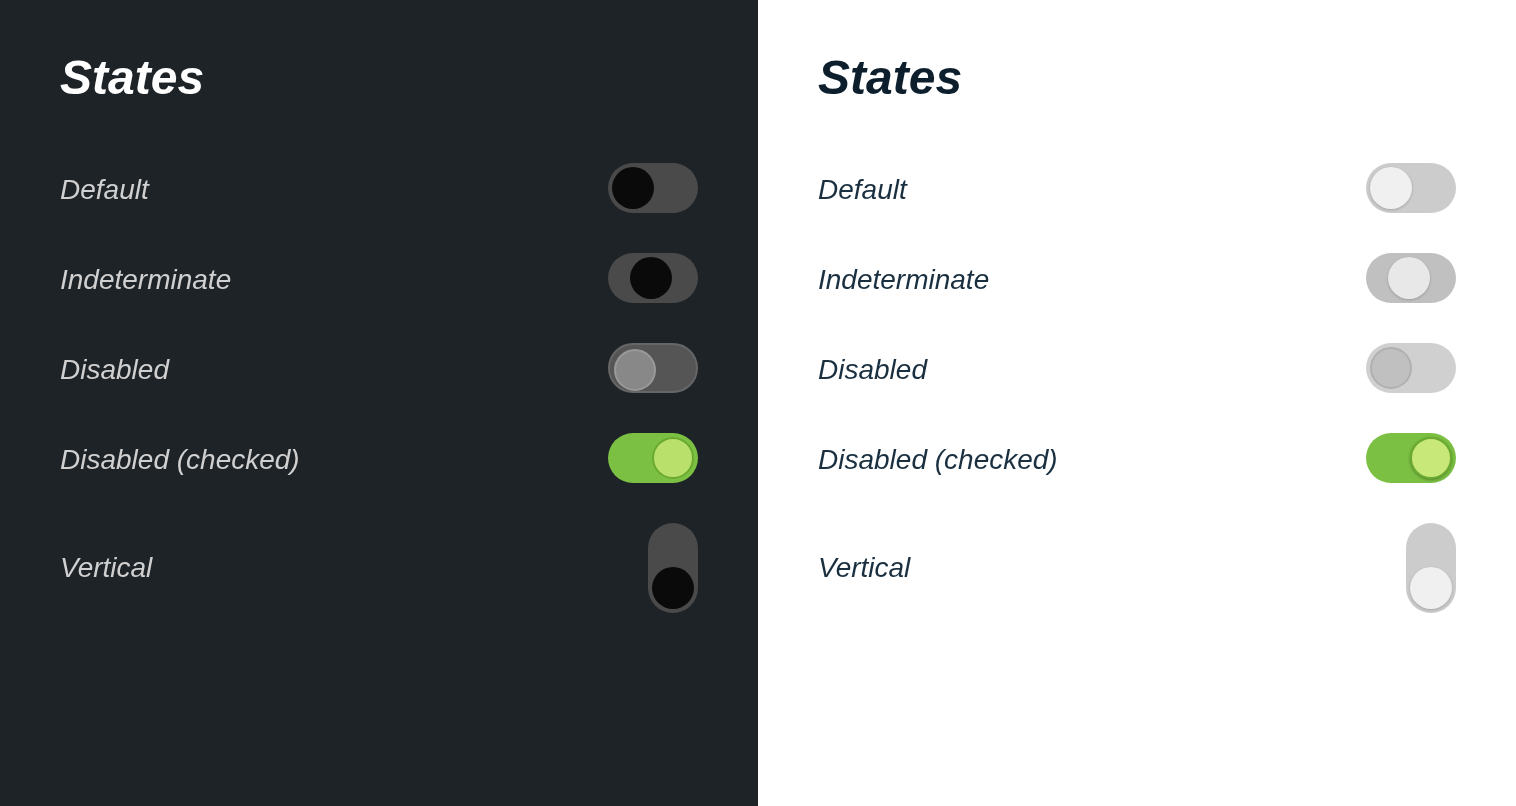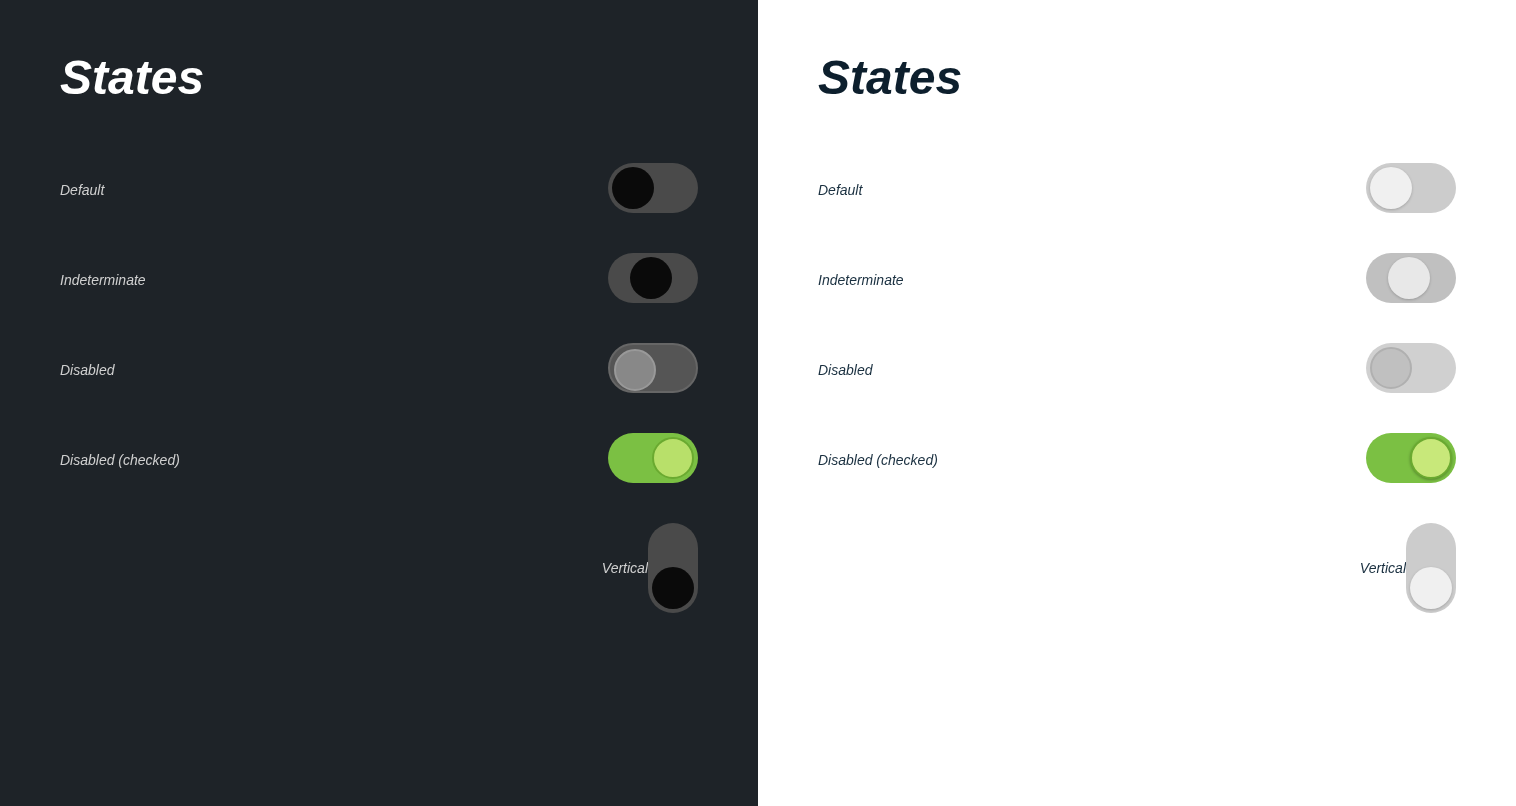--- a/index.html
+++ b/index.html
@@ -48,21 +48,21 @@
     }
 
     .state-row {
       display: flex;
       align-items: center;
       justify-content: space-between;
       padding: 18px 0;
     }
 
     .state-label {
-      font-size: 14px;
+      font-size: 28px;
     }
 
     .panel-dark .state-label {
       color: #d0d0d0;
     }
 
     .panel-light .state-label {
       color: #1a3040;
     }
 
@@ -204,21 +204,21 @@
     }
     .light-vertical .toggle-thumb-vertical {
       background-color: #f0f0f0;
       bottom: 4px;
       box-shadow: 0 1px 3px rgba(0,0,0,0.2);
     }
 
     .vertical-row {
       display: flex;
       align-items: flex-start;
-      justify-content: flex-end;
+      justify-content: space-between;
       padding: 18px 0;
     }
 
     .vertical-label-wrapper {
       display: flex;
       align-items: center;
       height: 90px;
     }
   </style>
 </head>

